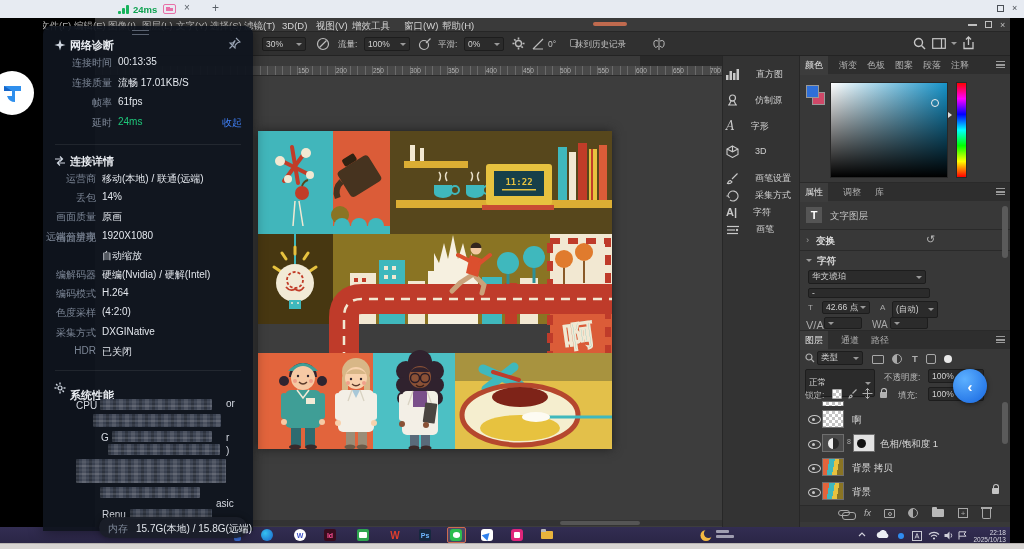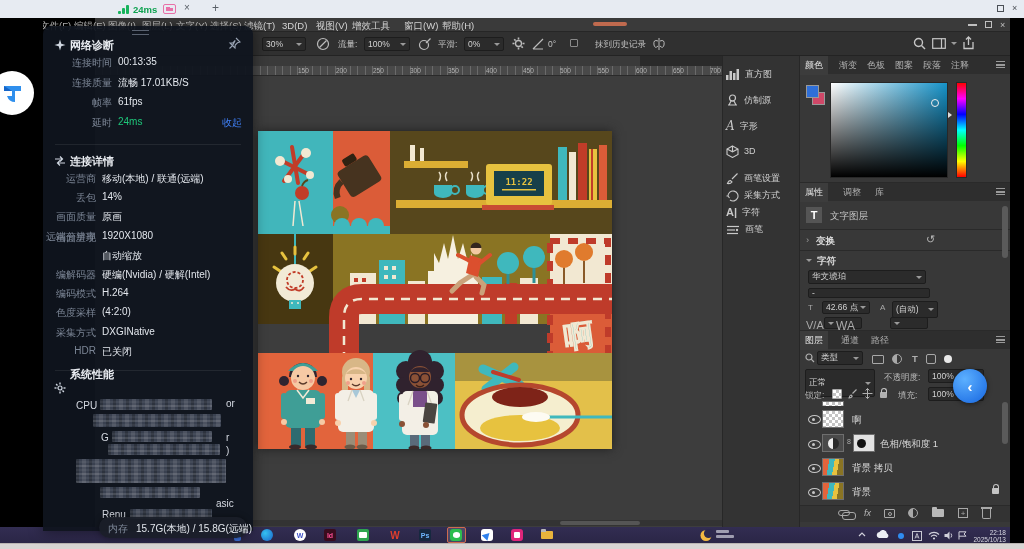--- a/index.html
+++ b/index.html
@@ -37,21 +37,21 @@
 
 .docarea{position:absolute;left:95px;top:56px;width:627px;height:471px;background:#3d3d3d}
 .tabstrip{position:absolute;left:95px;top:56px;width:627px;height:10px;background:#2a2a2a}
 .doctab{position:absolute;left:95px;top:56px;width:545px;height:10px;background:#3a3a3a}
 .ruler{position:absolute;left:95px;top:66px;width:627px;height:10px;background:#494949;border-bottom:1px solid #2a2a2a;background-image:repeating-linear-gradient(90deg,#6a6a6a 0 1px,transparent 1px 7.5px)}
 .rtick{position:absolute;top:67px;font-size:6.5px;color:#b2b2b2}
 .hscroll{position:absolute;left:95px;top:520px;width:627px;height:6px;background:#333}
 .hthumb{position:absolute;left:560px;top:521px;width:80px;height:4px;background:#555;border-radius:2px}
 
 .dock{position:absolute;left:722px;top:56px;width:78px;height:471px;background:#333;border-left:1px solid #272727;border-right:1px solid #272727}
-.ditem{position:absolute;left:726px;width:72px;height:20px;display:flex;align-items:center;gap:5px}
+.ditem{position:absolute;left:726px;width:72px;height:20px;display:flex;align-items:center;gap:16px}
 .ditem span{font-size:9px;color:#cfcfcf;white-space:nowrap}
 
 .panelcol{position:absolute;left:800px;top:56px;width:210px;height:471px;background:#383838}
 .ptabs{position:absolute;left:800px;width:210px;height:18px;background:#2e2e2e}
 .ptab{position:absolute;font-size:9px;color:#b0b0b0;padding:3px 5px;top:0}
 .ptab.active{background:#3c3c3c;color:#e6e6e6}
 .pmenu{position:absolute;width:9px;height:7px;border-top:1.5px solid #9a9a9a;border-bottom:1.5px solid #9a9a9a}
 .pmenu::before{content:"";position:absolute;left:0;top:2px;width:9px;height:1.5px;background:#9a9a9a}
 .fgsw{position:absolute;width:13px;height:13px;border:1px solid #999}
 .cfield{position:absolute;left:830px;top:82px;width:118px;height:96px;border:1px solid #282828;background:linear-gradient(to bottom,rgba(0,0,0,0),#000),linear-gradient(to right,#fff,#1693c9)}
@@ -162,21 +162,21 @@
       <line x1="10.5" y1="6.5" x2="12.5" y2="6.5"></line>
       <line x1="2.2" y1="2.2" x2="3.6" y2="3.6"></line>
       <line x1="9.4" y1="9.4" x2="10.8" y2="10.8"></line>
     </g>
   </svg>
 <svg class="abs" style="left:532px;top:38px" width="12" height="12" viewBox="0 0 12 12">
     <path d="M1 11 L11 1 M1 11 H11" stroke="#bbb" stroke-width="1.2" fill="none"></path>
   </svg>
 <span class="olabel" style="left:548px;top:39px">0°</span>
 <div class="chk" style="left:570px;top:39px"></div>
-<span class="olabel" style="left:595px;top:39px">抹到历史记录</span>
+<span class="olabel" style="left:575px;top:39px">抹到历史记录</span>
 <svg class="abs" style="left:652px;top:37px" width="14" height="14" viewBox="0 0 14 14">
     <path d="M7 1 V13 M6 4 Q1 2 2 8 Q3 12 6 9 M8 4 Q13 2 12 8 Q11 12 8 9" stroke="#bbb" stroke-width="1" fill="none"></path>
   </svg>
 <svg class="abs" style="left:913px;top:37px" width="13" height="13" viewBox="0 0 13 13">
     <circle cx="5.5" cy="5.5" r="4" fill="none" stroke="#c6c6c6" stroke-width="1.4"></circle>
     <line x1="8.5" y1="8.5" x2="12" y2="12" stroke="#c6c6c6" stroke-width="1.4"></line>
   </svg>
 <svg class="abs" style="left:932px;top:38px" width="14" height="11" viewBox="0 0 14 11">
     <rect x="0.7" y="0.7" width="12.6" height="9.6" fill="none" stroke="#c6c6c6" stroke-width="1.2"></rect>
     <line x1="9.5" y1="0.7" x2="9.5" y2="10.3" stroke="#c6c6c6" stroke-width="1.2"></line>
@@ -532,21 +532,21 @@
   </div>
 <span class="prow" style="left:880px;top:303px;font-size:8px;color:#aaa">A</span>
 <div class="combo" style="left:892px;top:301px;width:46px;height:17px">
     <span>(自动)</span>
     <span class="caret"></span>
   </div>
 <span class="prow" style="left:806px;top:319px;font-size:11px;color:#aaa">V/A</span>
 <div class="combo" style="left:824px;top:317px;width:38px;height:12px">
     <span class="caret"></span>
   </div>
-<span class="prow" style="left:836px;top:319px;font-size:12px;color:#aaa">WA</span>
+<span class="prow" style="left:872px;top:319px;font-size:10px;color:#aaa">WA</span>
 <div class="combo" style="left:890px;top:317px;width:38px;height:12px">
     <span class="caret"></span>
   </div>
 <div class="scrollth" style="left:1002px;top:206px;width:6px;height:52px"></div>
 <div class="pdiv" style="top:330px"></div>
 
 <div class="ptabs" style="top:331px"></div>
 <span class="ptab active" style="left:800px;top:331px">图层</span>
 <span class="ptab" style="left:836px;top:331px">通道</span>
 <span class="ptab" style="left:866px;top:331px">路径</span>
@@ -727,21 +727,21 @@
     <circle cx="6" cy="6" r="2" fill="none" stroke="#cfd6e0" stroke-width="1.2"></circle>
     <g stroke="#cfd6e0" stroke-width="1.4">
       <line x1="6" y1="0.5" x2="6" y2="2.5"></line>
       <line x1="6" y1="9.5" x2="6" y2="11.5"></line>
       <line x1="0.5" y1="6" x2="2.5" y2="6"></line>
       <line x1="9.5" y1="6" x2="11.5" y2="6"></line>
       <line x1="2.1" y1="2.1" x2="3.5" y2="3.5"></line>
       <line x1="8.5" y1="8.5" x2="9.9" y2="9.9"></line>
     </g>
   </svg>
-<span class="ohead" style="left:70px;top:367px">系统性能</span>
+<span class="ohead" style="left:70px;top:388px">系统性能</span>
 
 <span class="frag" style="left:76px;top:400px">CPU</span>
 <div class="mosaic" style="left:100px;top:399px;width:112px;height:11px"></div>
 <span class="frag" style="left:226px;top:398px">or</span>
 <div class="mosaic" style="left:93px;top:414px;width:128px;height:13px"></div>
 <span class="frag" style="left:101px;top:432px">G</span>
 <div class="mosaic" style="left:112px;top:431px;width:100px;height:11px"></div>
 <span class="frag" style="left:226px;top:432px">r</span>
 <div class="mosaic" style="left:108px;top:444px;width:112px;height:11px"></div>
 <span class="frag" style="left:226px;top:445px">)</span>

